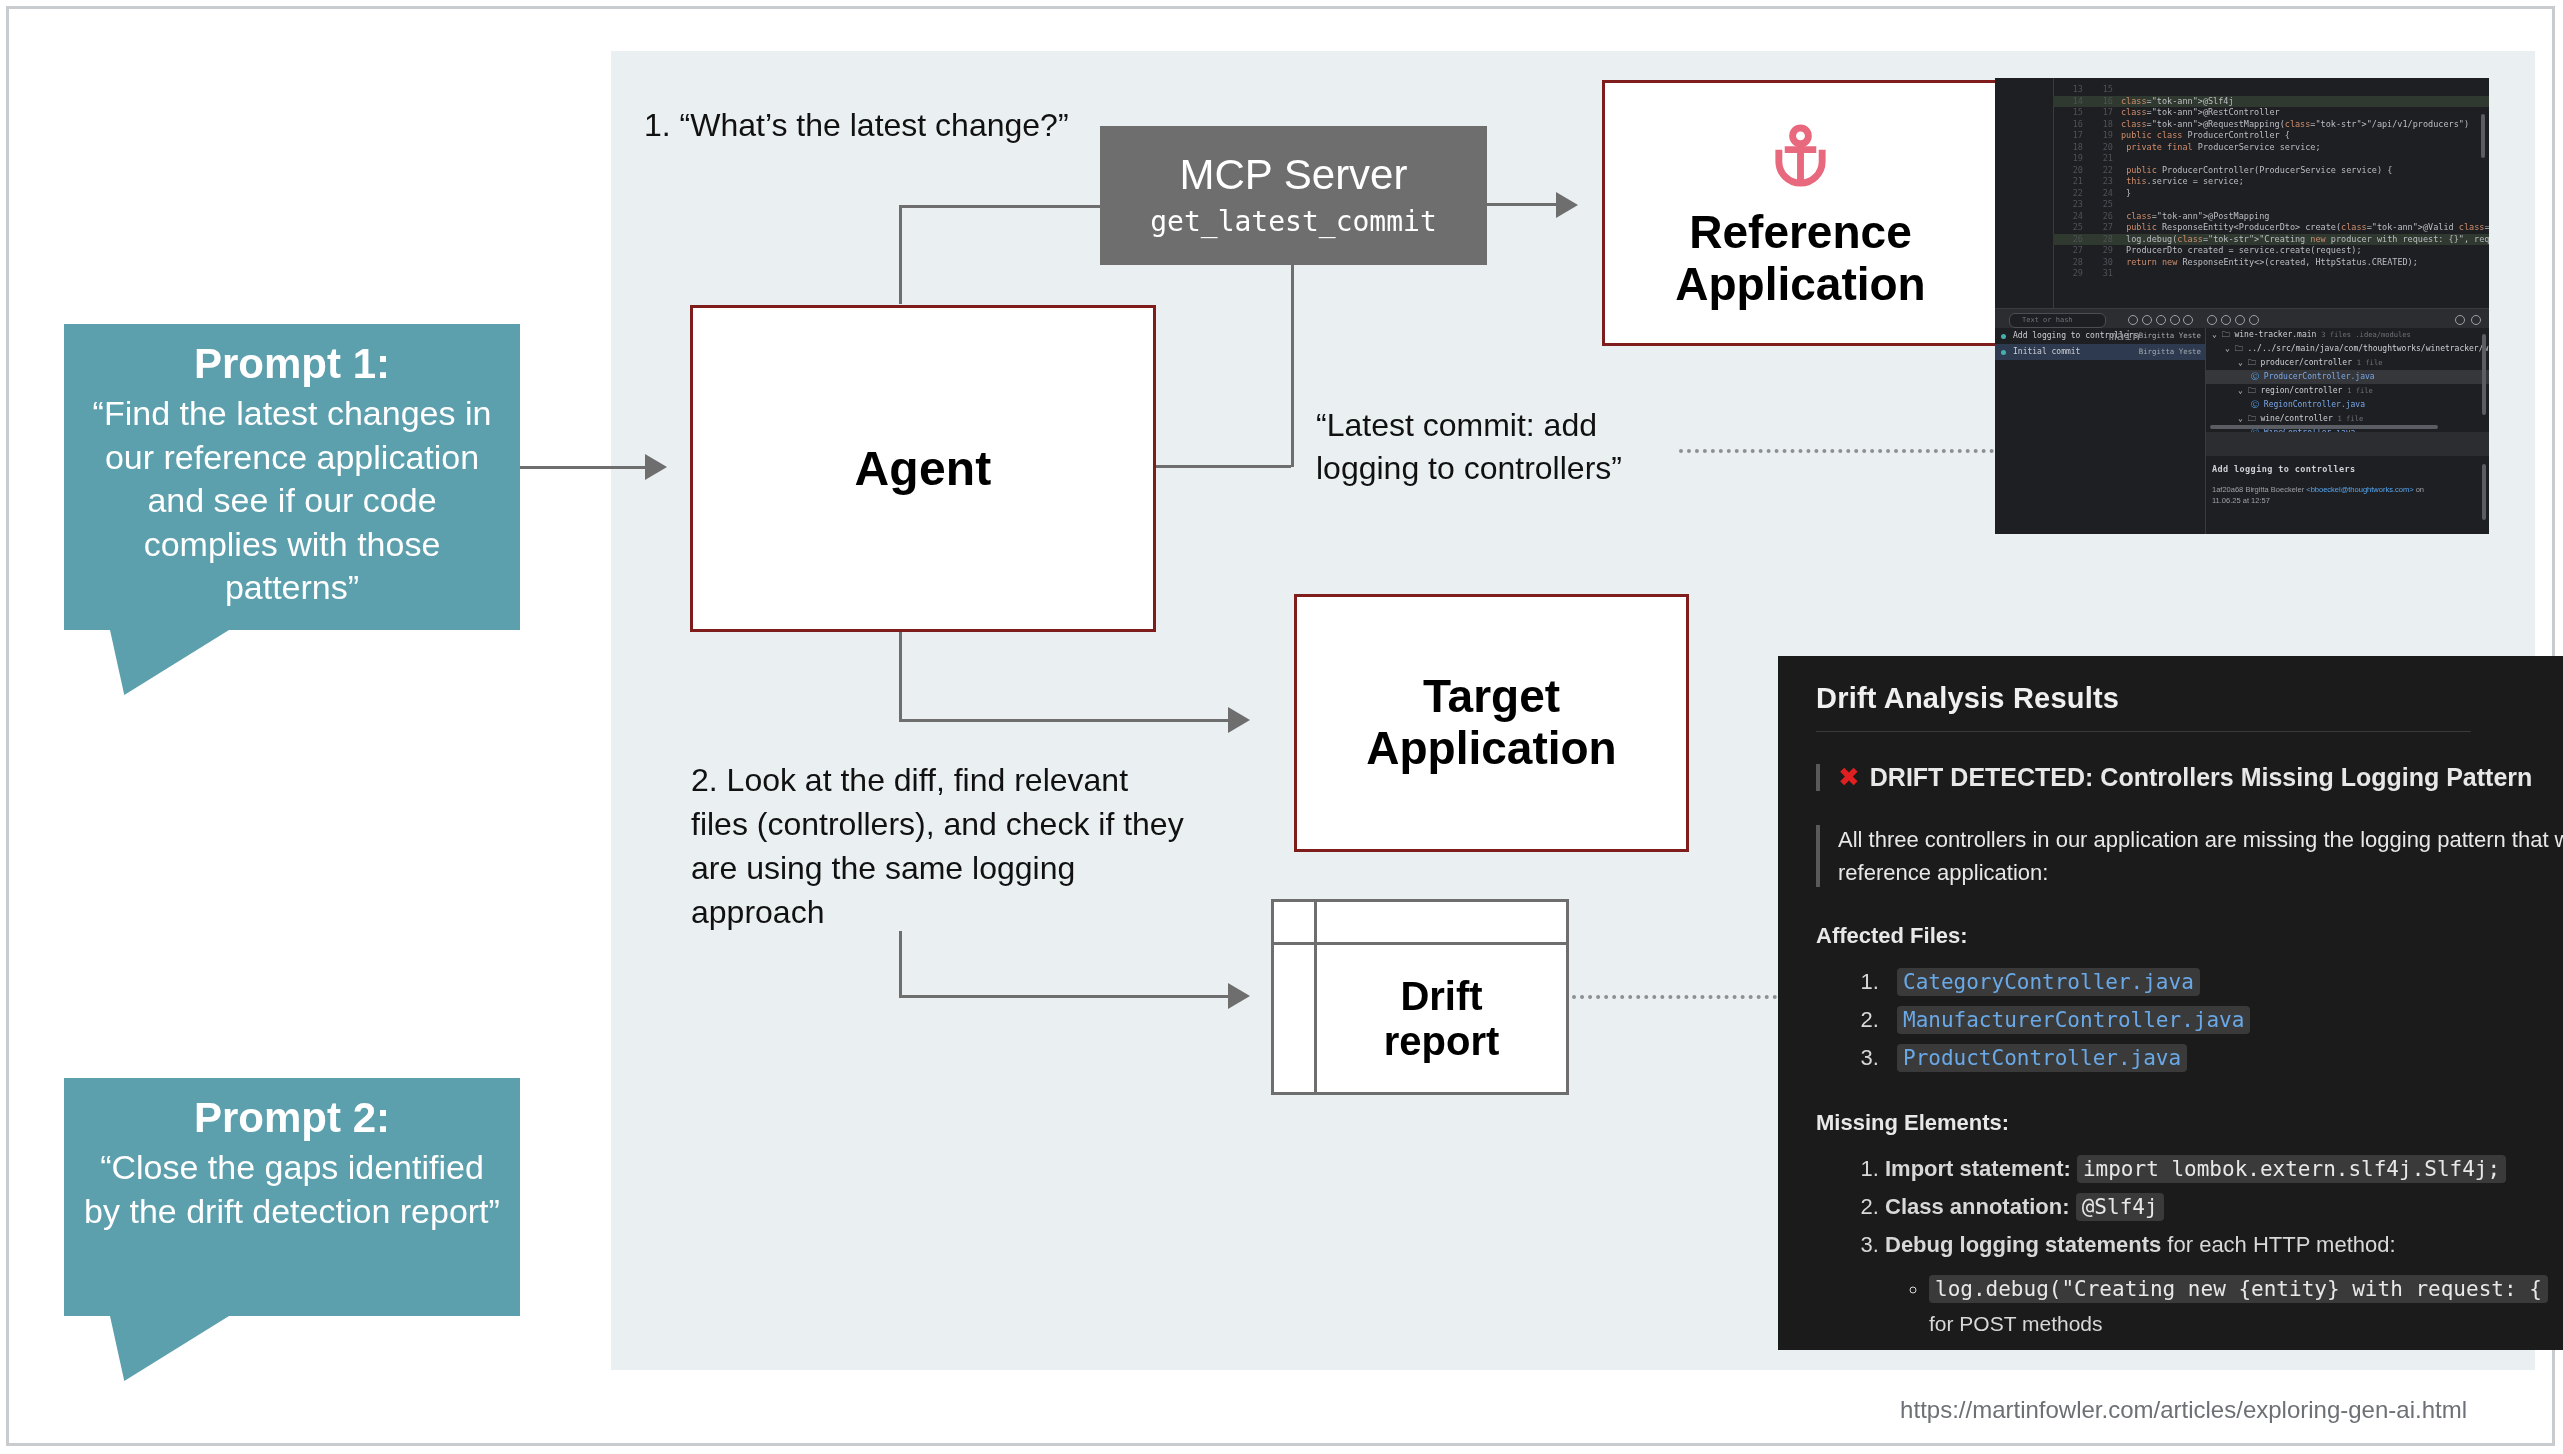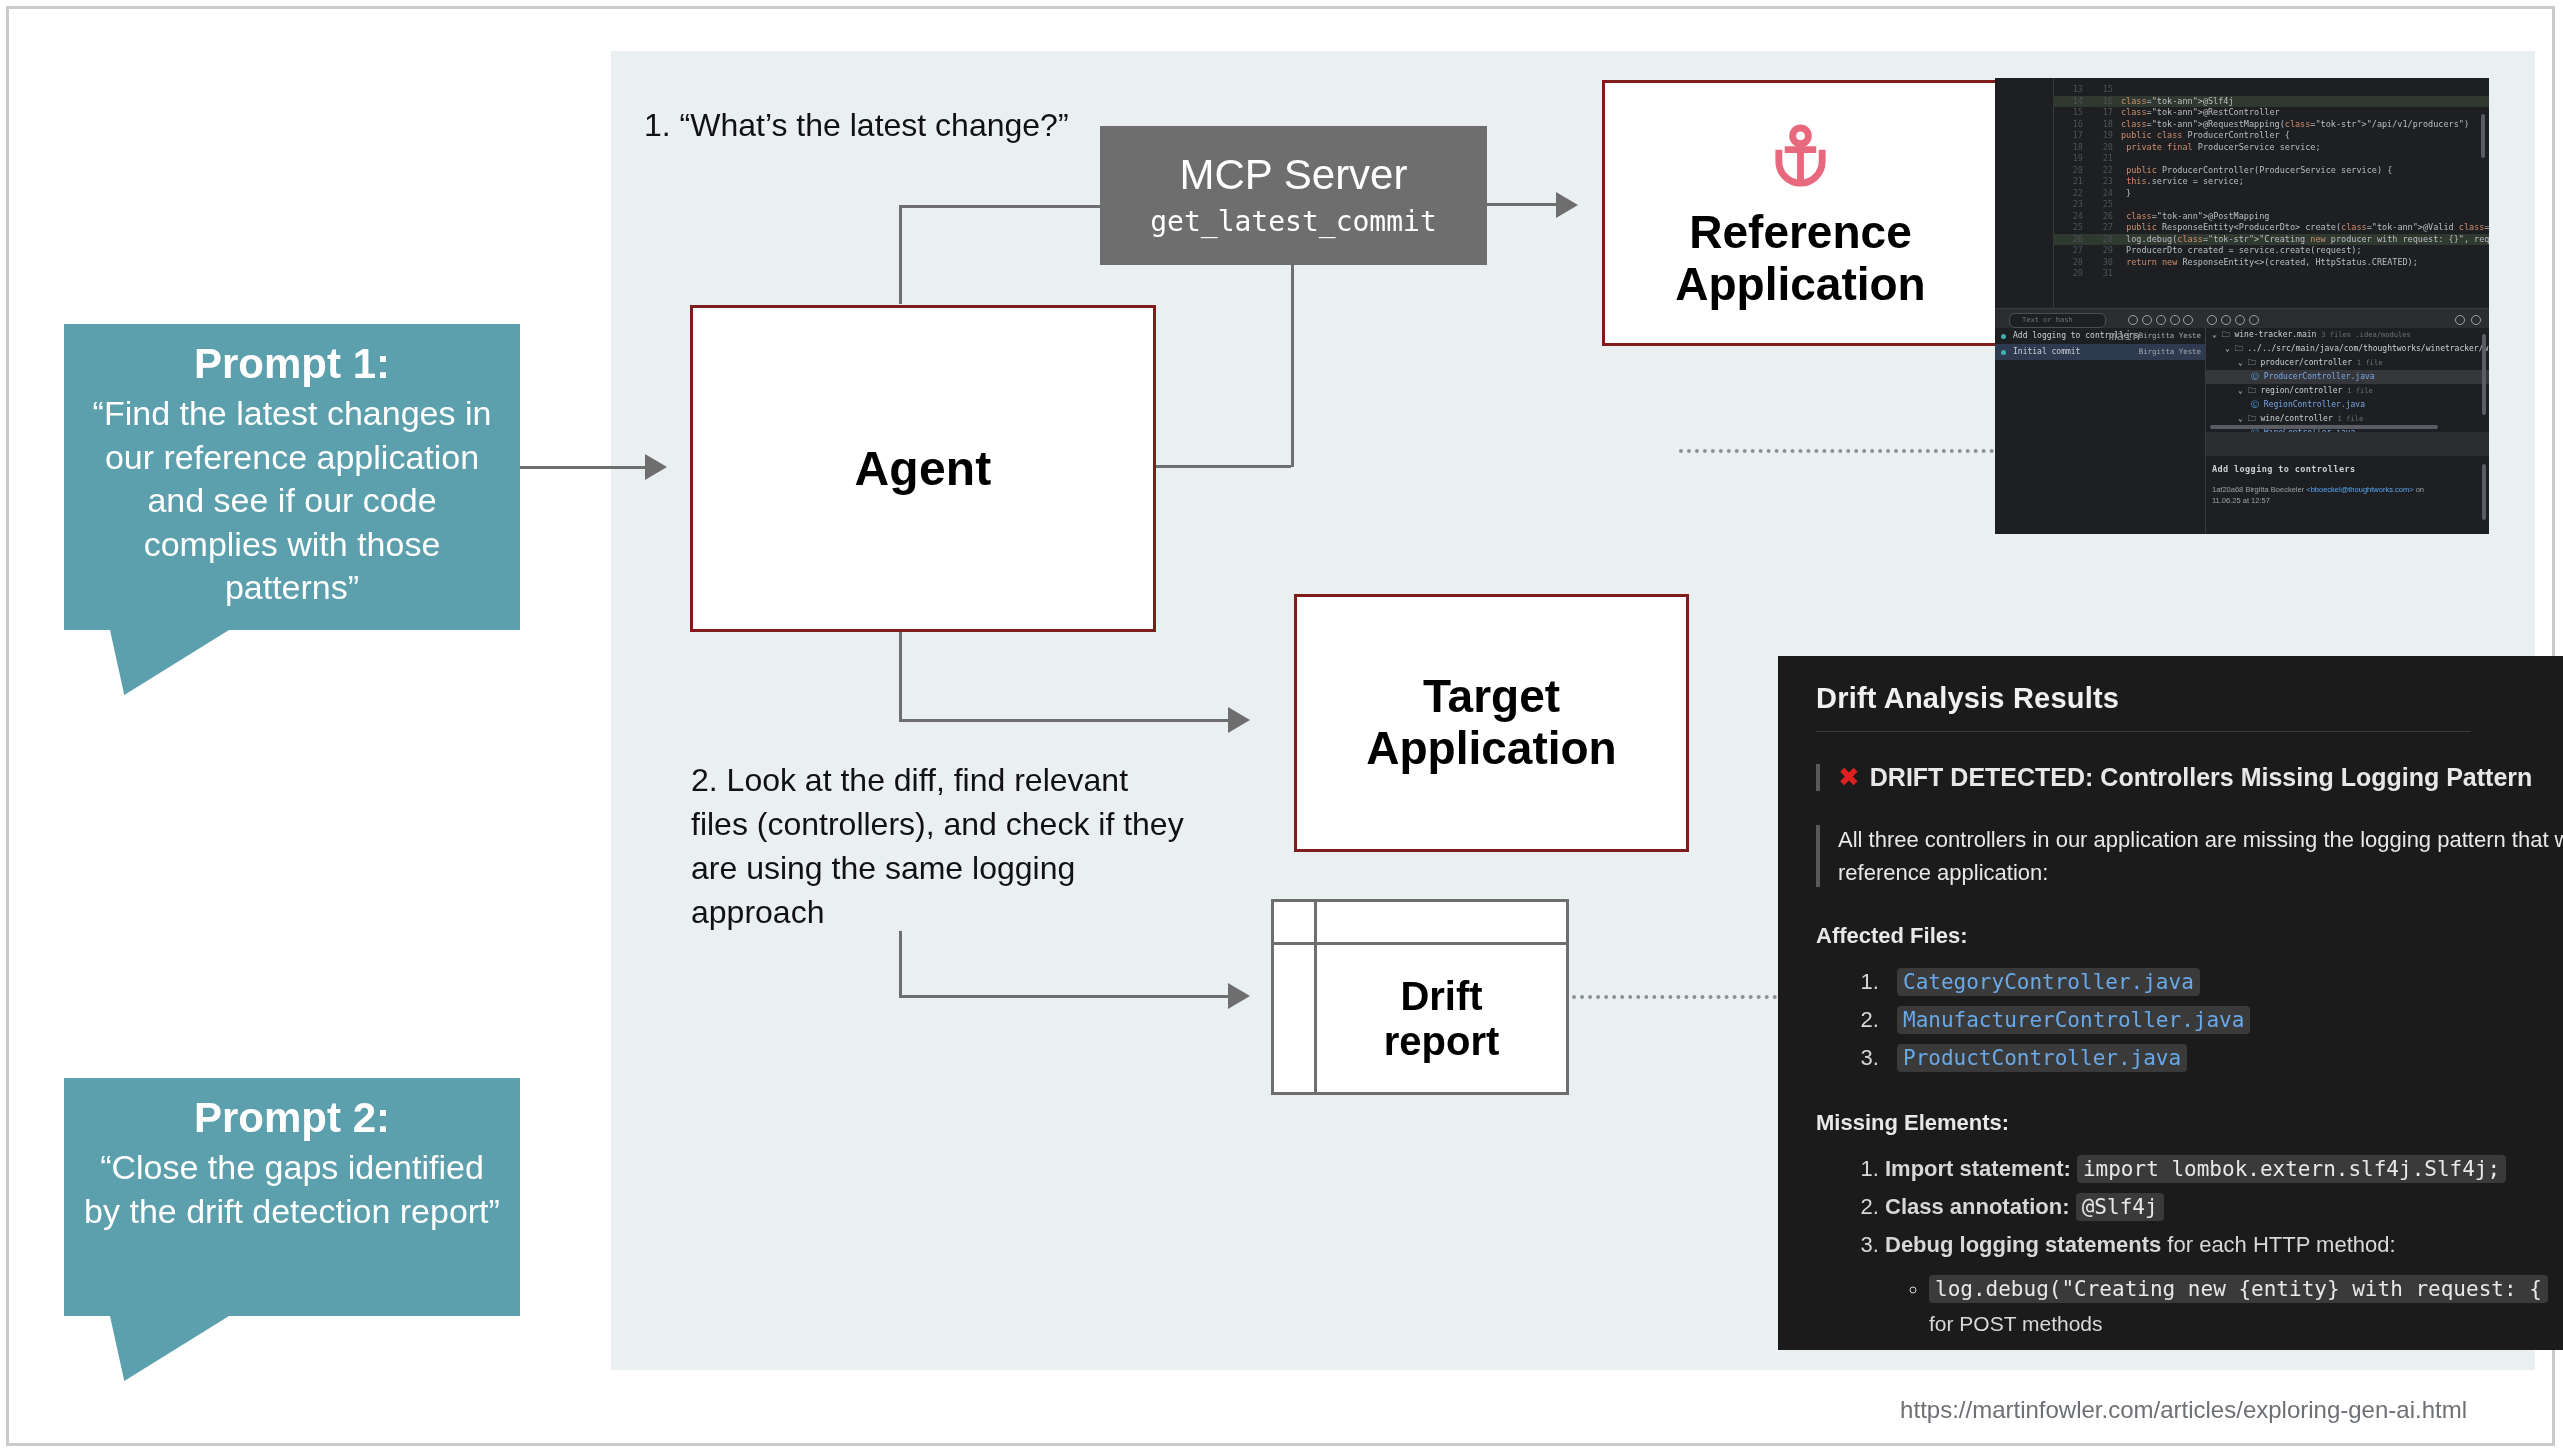--- a/index.html
+++ b/index.html
@@ -238,20 +238,21 @@
   </div>
 
   <div class="callout" id="callout-2">
     <div class="c-title">Prompt 2:</div>
     <div class="c-body">“Close the gaps identified by the drift detection report”</div>
     <div class="tail"></div>
   </div>
 
   <div class="annot" id="annot-1">1. “What’s the latest change?”</div>
   <div class="annot" id="annot-2">2. Look at the diff, find relevant files (controllers), and check if they are using the same logging approach</div>
+  <div class="annot" id="annot-commit">“Latest commit: add logging to controllers”</div>
 
   <div id="ide-thumb">
     <div id="ide-editor">
       <div id="ide-leftstrip"></div>
       <div id="ide-code-lines" style="position:absolute;left:58px;top:6px;right:0;">
           <div class="code-row"><span class="gut-a">13</span><span class="gut-b">15</span></div>
           <div class="code-row added"><span class="gut-a">14</span><span class="gut-b">16</span><span <span="" class="tok-kw">class</span>="tok-ann"&gt;@Slf4j</div>
           <div class="code-row"><span class="gut-a">15</span><span class="gut-b">17</span><span <span="" class="tok-kw">class</span>="tok-ann"&gt;@RestController</div>
           <div class="code-row"><span class="gut-a">16</span><span class="gut-b">18</span><span <span="" class="tok-kw">class</span>="tok-ann"&gt;@RequestMapping(<span <span="" class="tok-kw">class</span>="tok-str"&gt;"/api/v1/producers")</div>
           <div class="code-row"><span class="gut-a">17</span><span class="gut-b">19</span><span class="tok-kw">public</span> <span class="tok-kw">class</span> ProducerController {</div>

